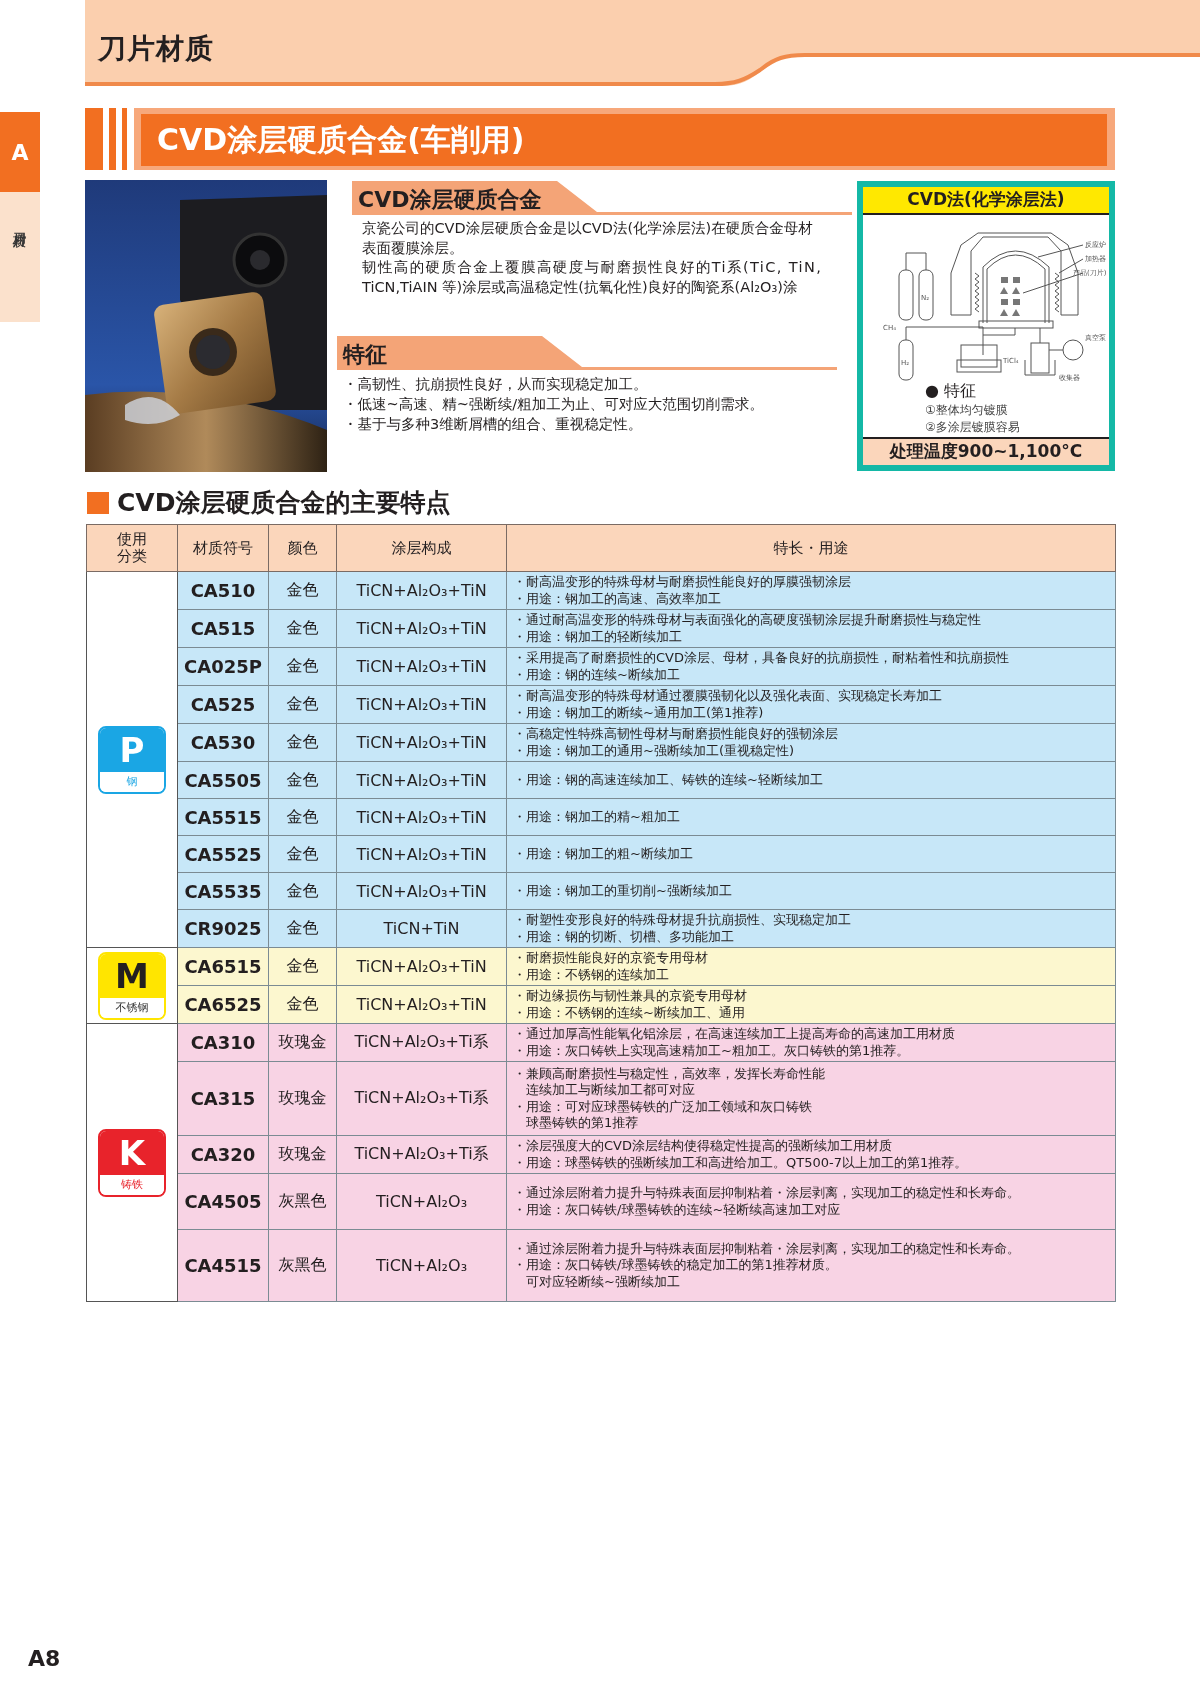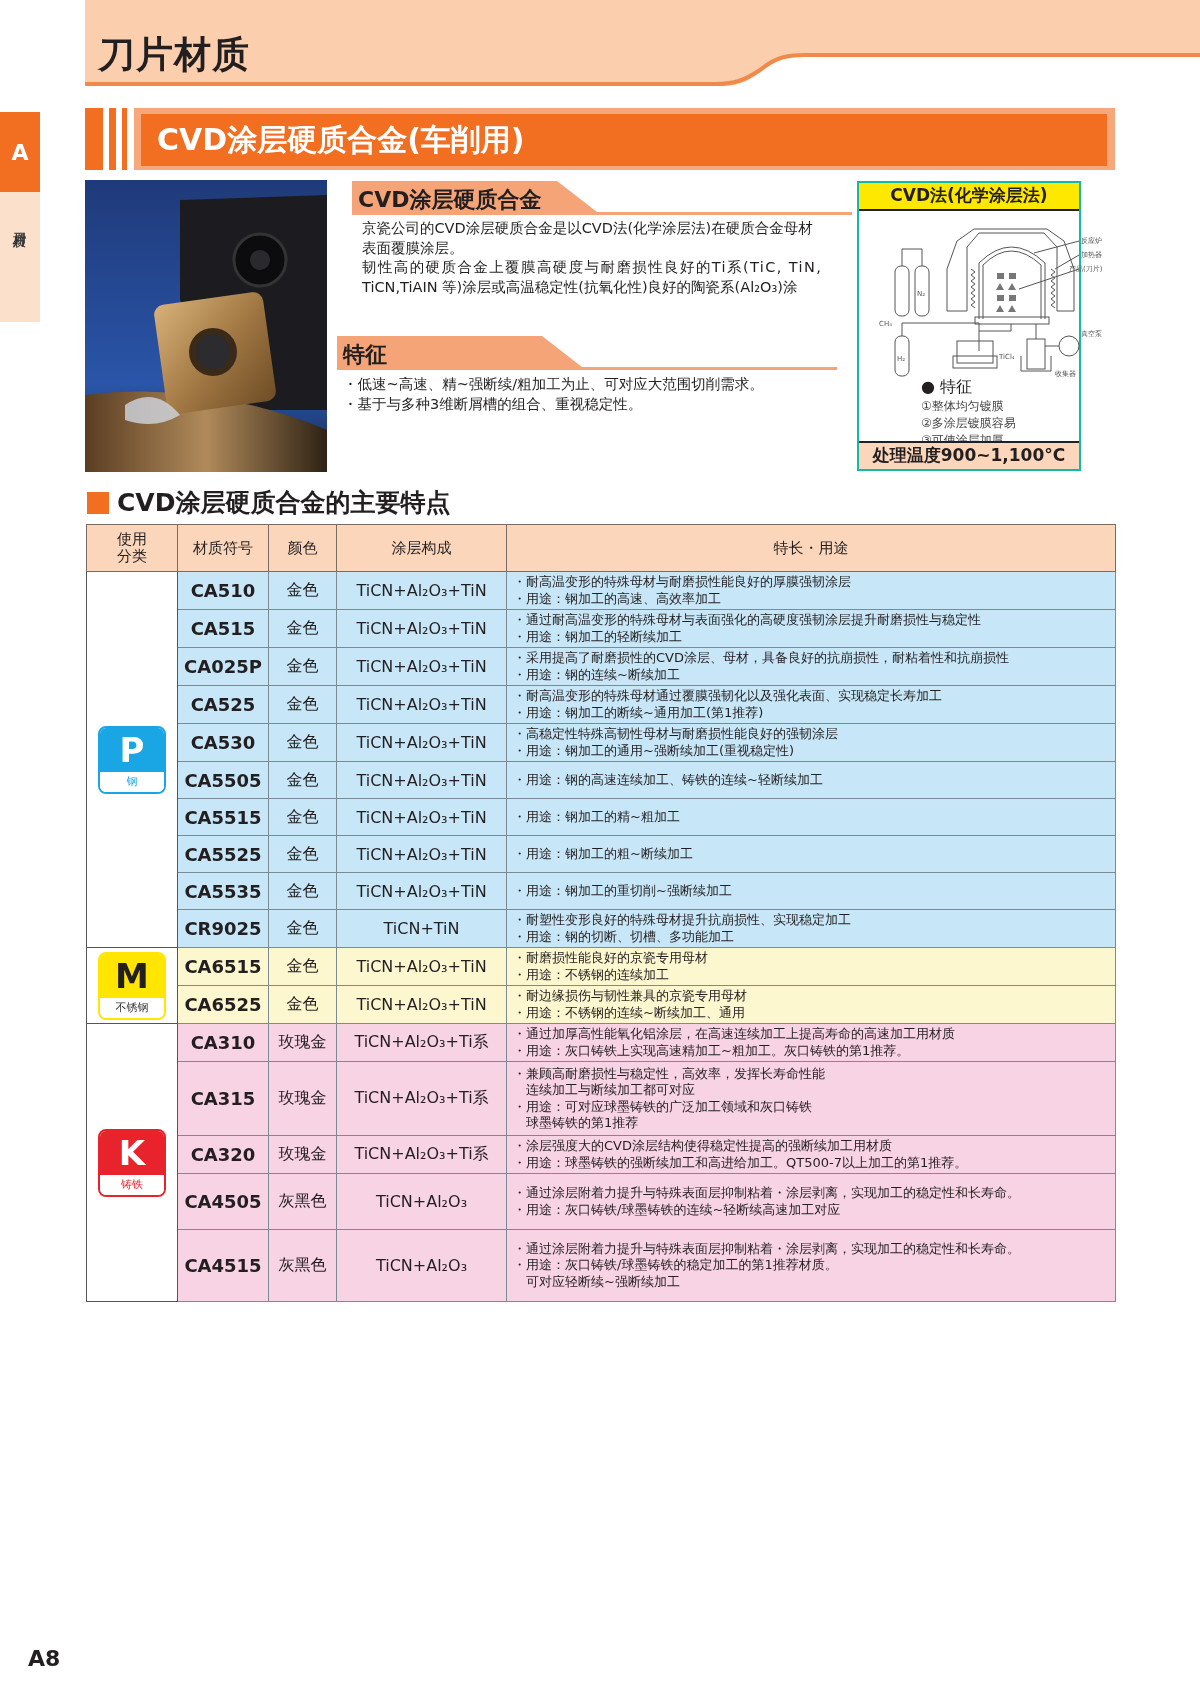--- a/index.html
+++ b/index.html
@@ -1,36 +1,36 @@
 <!DOCTYPE html>
 <html><head>
 <meta charset="utf-8">
 <style>
   html,body{margin:0;padding:0;background:#fff;}
   body{width:1200px;height:1697px;position:relative;overflow:hidden;font-family:"DejaVu Sans","Liberation Sans",sans-serif;color:#231f20;}
   .abs{position:absolute;}
   
   .hdr-band{left:85px;top:0;width:1115px;height:86px;}
-  .hdr-title{left:98px;top:30px;font-size:37px;font-weight:bold;letter-spacing:1px;color:#231f20;}
+  .hdr-title{left:98px;top:30px;font-size:28px;font-weight:bold;letter-spacing:1px;color:#231f20;}
   
   .side-a{left:0;top:112px;width:40px;height:80px;background:#f26f21;color:#fff;font-weight:bold;font-size:22px;display:flex;align-items:center;justify-content:center;}
   .side-b{left:0;top:192px;width:40px;height:130px;background:#fbe1cc;}
   .side-b-text{left:0;top:222px;width:40px;writing-mode:vertical-rl;text-orientation:upright;font-size:14px;color:#333;display:flex;align-items:center;}
   .banner{left:134px;top:108px;width:981px;height:62px;background:#f7a87b;}
   .banner-inner{left:141px;top:114px;width:966px;height:52px;background:#f26f21;color:#fff;font-size:30px;font-weight:bold;display:flex;align-items:center;padding-left:16px;box-sizing:border-box;}
   
   .photo{left:85px;top:180px;width:242px;height:292px;overflow:hidden;}
   
   .subhead{height:34px;display:flex;align-items:flex-end;}
   .subhead-shape{position:absolute;left:0;top:0;}
   .subhead-text{position:relative;font-size:22px;font-weight:bold;padding-left:6px;color:#231f20;}
   .para{font-size:14.5px;line-height:19.5px;color:#231f20;}
   .bullets div{font-size:14.5px;line-height:20px;}
   
-  .cvd-box{left:857px;top:181px;width:224px;height:290px;border:2px solid #14b8a6;box-sizing:border-box;}
+  .cvd-box{left:857px;top:181px;width:258px;height:290px;border:6px solid #14b8a6;box-sizing:border-box;}
   .cvd-head{height:26px;background:#ffe800;border-bottom:2px solid #231f20;font-weight:bold;font-size:17px;text-align:center;line-height:25px;}
   .cvd-foot{position:absolute;left:0;bottom:0;width:100%;height:26px;background:#fbd6bb;border-top:2px solid #231f20;font-weight:bold;font-size:17px;text-align:center;line-height:25px;margin-top:16px;}
   .cvd-feat-title{font-size:16px;}
   .cvd-feat-item{font-size:12px;color:#444;line-height:17px;}
   
   .main-head{left:87px;top:486px;font-size:25px;font-weight:bold;display:flex;align-items:center;}
   .sq{width:22px;height:22px;background:#f26f21;margin-right:8px;}
   
   table{border-collapse:collapse;position:absolute;left:86px;top:524px;width:1030px;font-size:14px;}
   th{background:#fbd6bb;font-weight:normal;border:1px solid #7a6b64;height:44px;font-size:15px;line-height:17px;}
@@ -116,20 +116,21 @@
 </div>
 
 <div class="abs" style="left:337px;top:336px;width:500px;">
   <div class="subhead" style="position:relative;width:500px;">
     <svg class="subhead-shape" width="500" height="34" viewBox="0 0 500 34">
       <path d="M0 0 H205 L245 31 H500 V34 H0 Z" fill="#f4a477"></path>
     </svg>
     <div class="subhead-text">特征</div>
   </div>
   <div class="bullets" style="padding:4px 0 0 6px;">
+    <div>・高韧性、抗崩损性良好，从而实现稳定加工。</div>
     <div>・低速~高速、精~强断续/粗加工为止、可对应大范围切削需求。</div>
     <div>・基于与多种3维断屑槽的组合、重视稳定性。</div>
   </div>
 </div>
 
 <div class="abs cvd-box">
   <div class="cvd-head">CVD法(化学涂层法)</div>
   <svg width="254" height="170" viewBox="0 0 254 170" style="display:block;">
     <g fill="none" stroke="#555" stroke-width="1">
 

